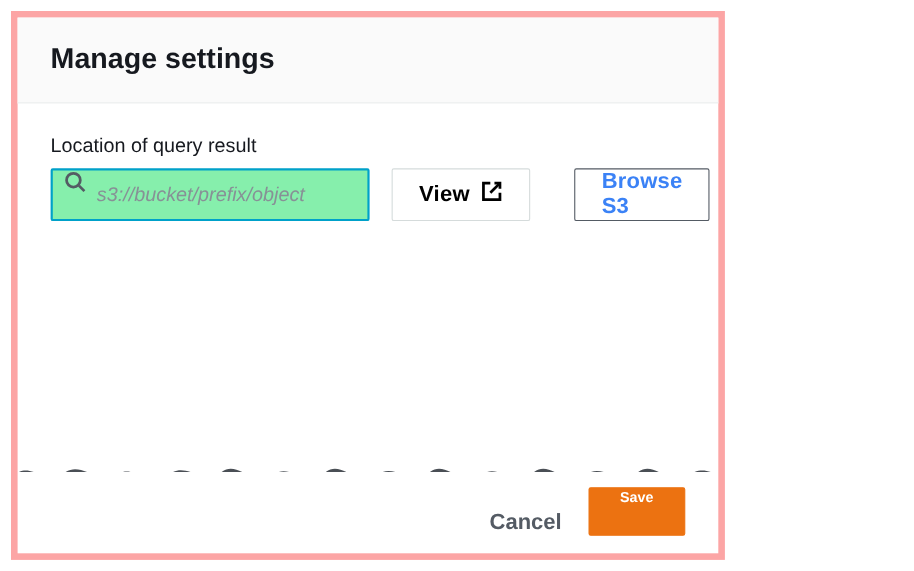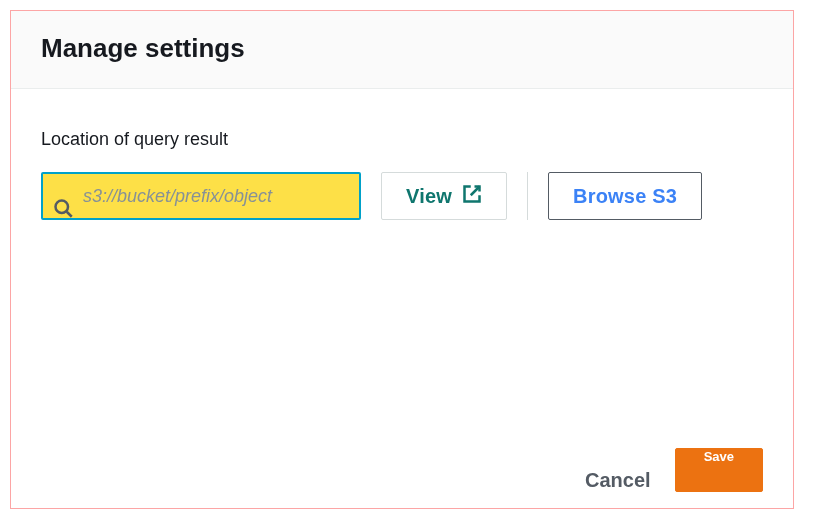--- a/index.html
+++ b/index.html
@@ -6,26 +6,25 @@
   html, body {
     margin: 0; padding: 0;
     width: 831px; height: 519px;
     font-family: "Amazon Ember", "Helvetica Neue", Arial, sans-serif;
     color: #16191f;
     background: #ffffff;
   }
   .modal {
     position: absolute;
     left: 10px; top: 10px;
-    width: 784px; height: 499px;
-    border: 1px solid #fca5a5;
+    width: 649px; height: 499px;
+    border: 6px solid #fca5a5;
     background: #ffffff;
     display: flex;
     flex-direction: column;
-    gap: 12px;
   }
   .header {
     background: #fafafa;
     border-bottom: 1px solid #eaeded;
     padding: 22px 30px 24px 30px;
   }
   .header h1 {
     margin: 0;
     font-size: 26px;
     font-weight: 700;
@@ -40,35 +39,35 @@
   .section-title {
     font-size: 24px;
     font-weight: 400;
     color: #16191f;
     margin: 0 0 28px 0;
   }
   .field-label {
     font-size: 18px;
     font-weight: 400;
     color: #16191f;
-    margin-bottom: 22px;
+    margin-bottom: 10px;
   }
   .field-row {
     display: flex;
     align-items: center;
     gap: 20px;
   }
   .input-wrap {
     display: flex;
-    align-items: flex-end;
+    align-items: flex-start;
     border: 2px solid #00a1c9;
     height: 48px;
     width: 320px;
     padding: 0 10px;
-    background: #fde047;
+    background: #86efac;
     border-radius: 2px;
   }
   .input-wrap .icon {
     display: inline-flex;
     margin-right: 8px;
     color: #545b64;
   }
   .input-wrap input {
     border: none;
     outline: none;
@@ -91,21 +90,21 @@
     padding: 0 24px;
     font-size: 20px;
     font-weight: 700;
     border-radius: 2px;
     cursor: pointer;
     user-select: none;
     letter-spacing: 0.2px;
   }
   .btn-view {
     border: 1px solid #d5dbdb;
-    color: #0f766e;
+    color: #000000;
     background: #ffffff;
     gap: 10px;
   }
   .vsep {
     width: 1px;
     height: 48px;
     background: #d5dbdb;
   }
   .btn-browse {
     border: 1px solid #545b64;

